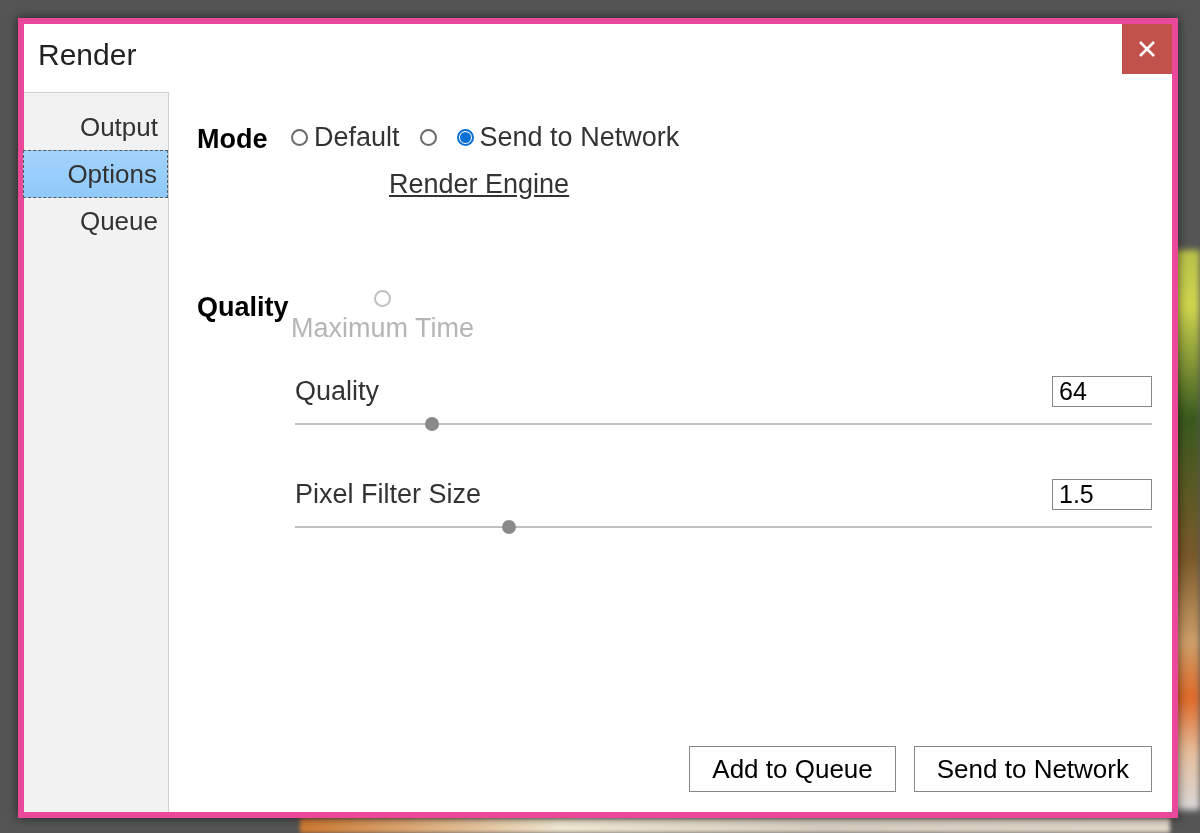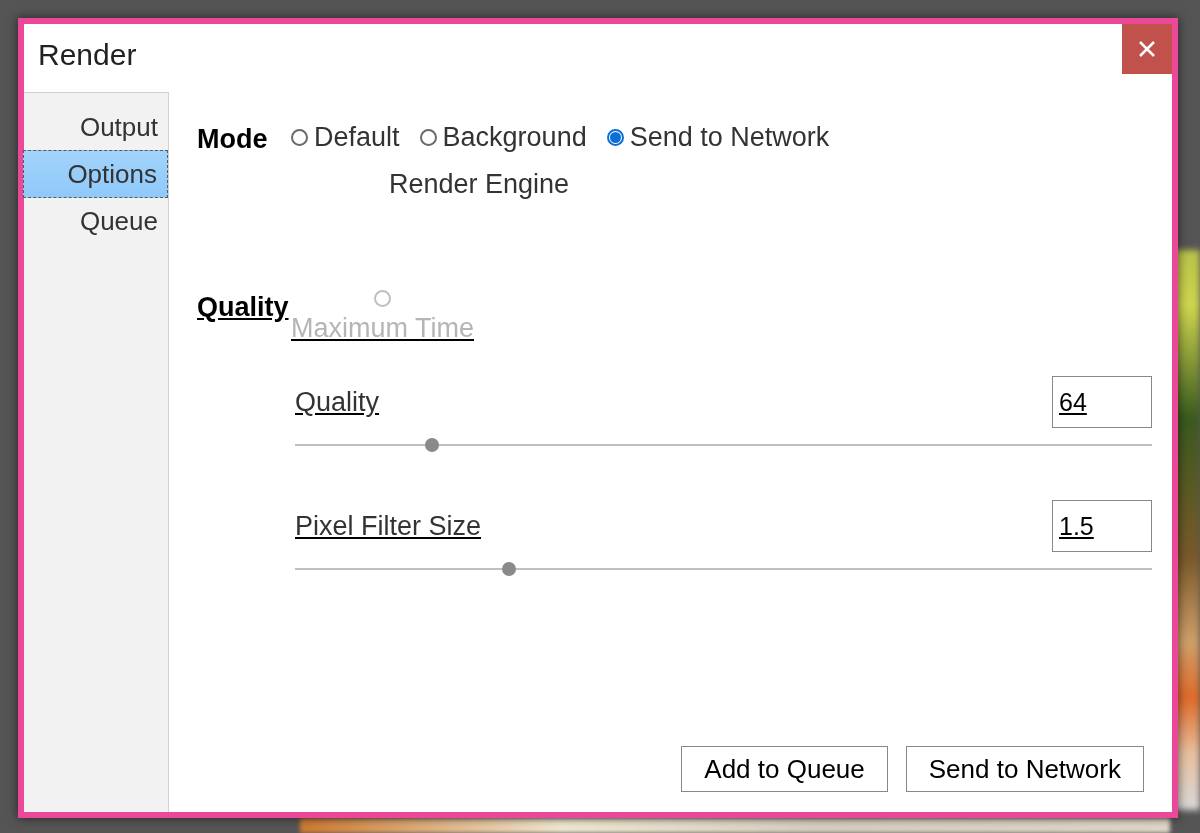--- a/index.html
+++ b/index.html
@@ -87,21 +87,21 @@
   .content {
     flex:1;
     position:relative;
     padding:30px 20px 0 28px;
   }
 
   .section {
     display:flex;
     align-items:flex-start;
   }
-  .section + .section { margin-top:90px;text-decoration:underline; }
+  .section + .section { margin-top:90px; }
   .sec-label {
     width:94px;
     flex:none;
     font-size:27px;
     font-weight:700;
     color:#000;
     padding-top:2px;
     overflow:hidden;
     white-space:nowrap;
   }
@@ -134,20 +134,21 @@
   .radio.disabled { color:#b5b5b5; cursor:default;flex-direction:column; }
   .radio.disabled .circle { border-color:#c0c0c0; }
 
   .engine-row {
     display:flex; align-items:center;
     margin-top:16px;
     padding-left:98px;
     font-size:27px;
     color:#333;
     gap:10px;
+    text-decoration:underline;
   }
   .dropdown {
     border:1px solid #888;
     height:38px;
     padding:0 26px 0 8px;
     font-size:27px;
     display:flex; align-items:center;
     position:relative;
     cursor:pointer;
     min-width:350px;
@@ -162,21 +163,21 @@
   }
 
   .slider-group { margin-top:32px; padding-left:4px; }
   .slider-row + .slider-row { margin-top:48px; }
   .slider-head {
     display:flex; align-items:center;
     font-size:27px; color:#333;
   }
   .slider-head .label { flex:1; }
   .slider-head input.num {
-    width:100px; height:52px;
+    width:100px; height:31px;
     border:1px solid #888;
     font-size:25px;
     padding:11px 6px;
     font-family:inherit;
   }
   .slider-track {
     margin-top:10px;
     position:relative;
     height:14px;
   }
@@ -188,21 +189,21 @@
   .slider-track .thumb {
     position:absolute; top:50%;
     width:14px; height:14px; border-radius:50%;
     background:#8a8a8a;
     transform:translate(-50%,-50%);
     cursor:pointer;
   }
 
   .footer {
     position:absolute;
-    right:28px; bottom:20px;
+    right:20px; bottom:20px;
     display:flex; gap:18px;
   }
   .btn {
     border:1px solid #888;
     background:#fff;
     height:46px;
     padding:0 22px;
     font-size:26px;
     display:flex; align-items:center;
     cursor:pointer;
@@ -238,21 +239,20 @@
       <div class="section">
         <div class="sec-label">Mode</div>
         <div class="sec-body">
           <div class="radio-row">
             <div class="radio">
               <span class="circle"></span>
               <span>Default</span>
             </div>
             <div class="radio">
               <span class="circle"></span>
-              <span>Background</span>
             </div>
             <div class="radio selected">
               <span class="circle"></span>
               <span>Send to Network</span>
             </div>
           </div>
           <div class="engine-row">
             <span>Render Engine</span>
           </div>
         </div>

